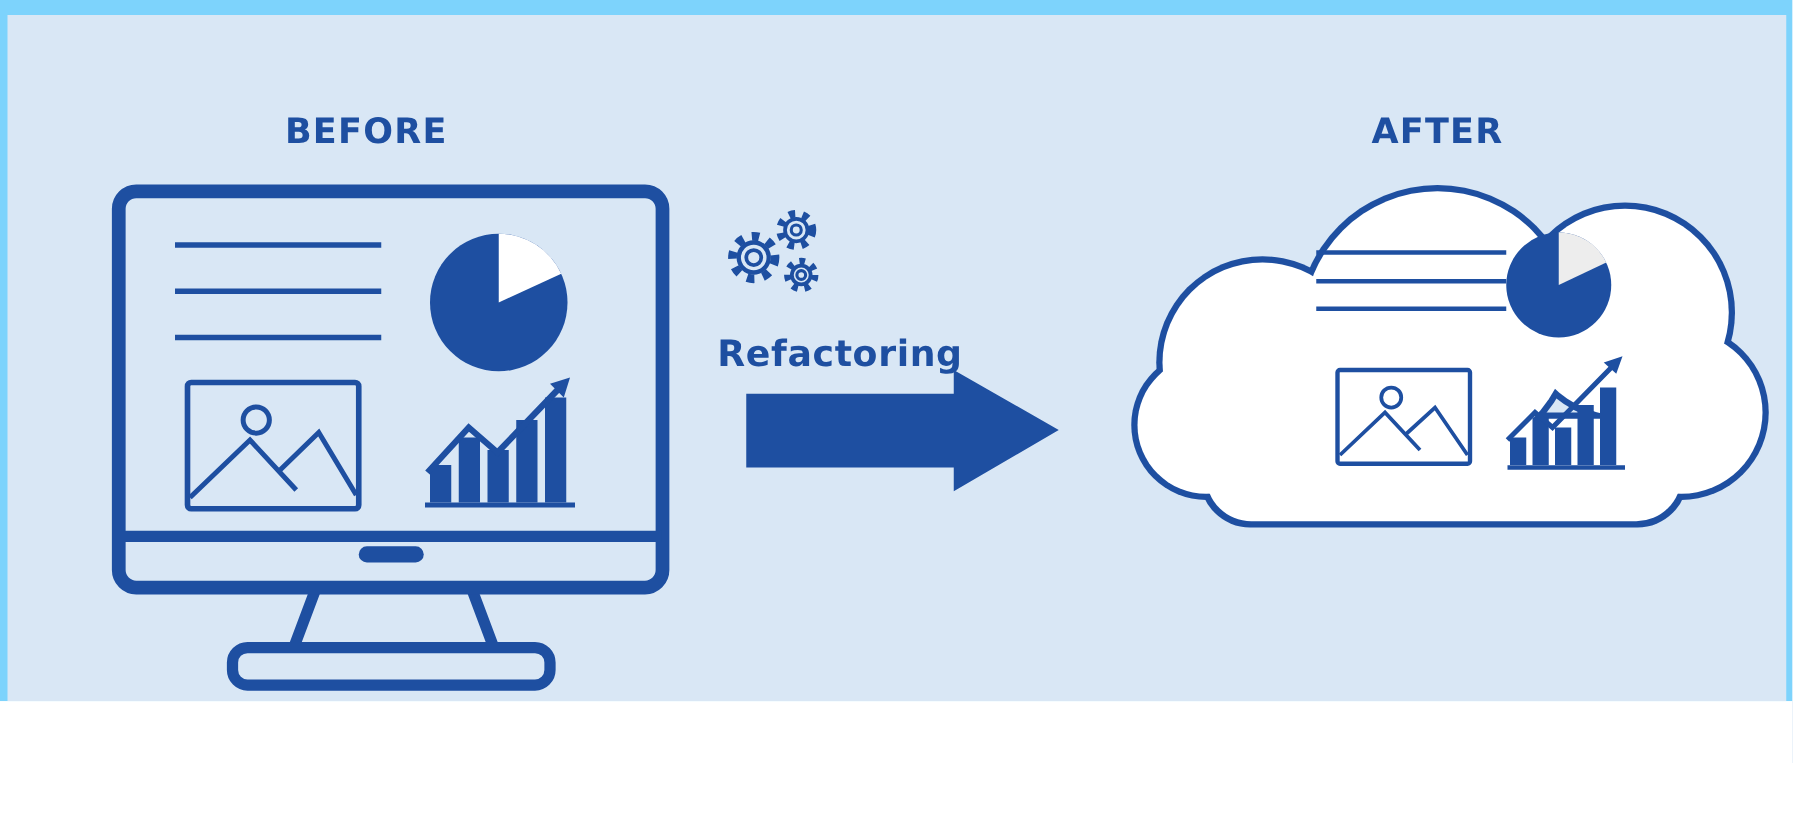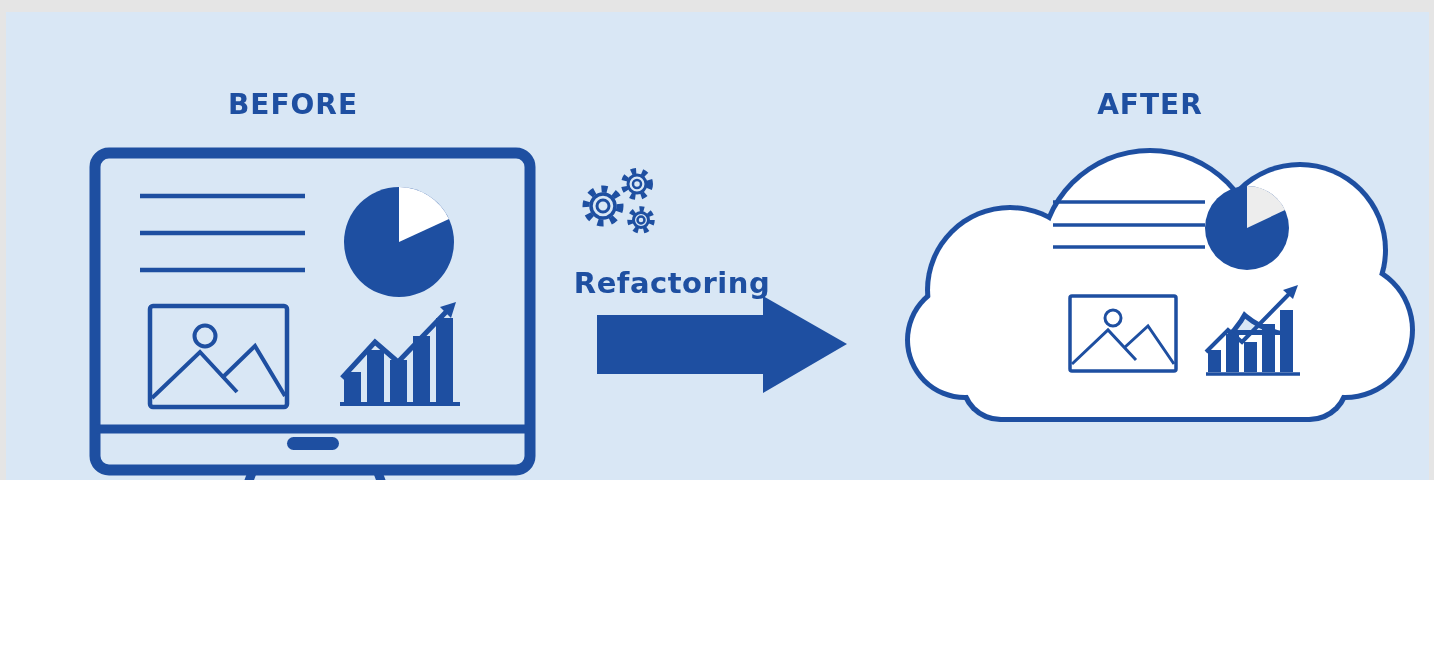--- a/index.html
+++ b/index.html
@@ -2,21 +2,21 @@
 <html style="--accent: #1e4fa1; --background: #d9e7f5; --cloud_fill: #ffffff; --pie_notch: #ededed;"><head>
 <meta charset="utf-8">
 <style>
   :root{
     --accent:#1e4fa1;
     --background:#d9e7f5;
     --cloud_fill:#ffffff;
     --pie_notch:#ededed;
   }
   html,body{margin:0;padding:0;background:#ffffff;}
-  .stage{position:relative;width:1434px;height:480px;background:#e5e5e5;overflow:hidden;
+  .stage{position:relative;width:1434px;height:561px;background:#7dd3fc;overflow:hidden;
          font-family:"Liberation Sans", sans-serif;}
   .panel{position:absolute;left:6px;top:12px;width:1423px;height:644px;background:var(--background);}
   .abs{position:absolute;}
   .label{position:absolute;color:var(--accent);font-weight:bold;text-align:center;
          font-family:"DejaVu Sans","Liberation Sans",sans-serif;}
   .label.big{font-size:28px;letter-spacing:1px;}
   .label.process{font-size:29px;letter-spacing:0.5px;}
   svg{position:absolute;display:block;}
   .stroke{stroke:var(--accent);fill:none;}
   .fillacc{fill:var(--accent);stroke:none;}

